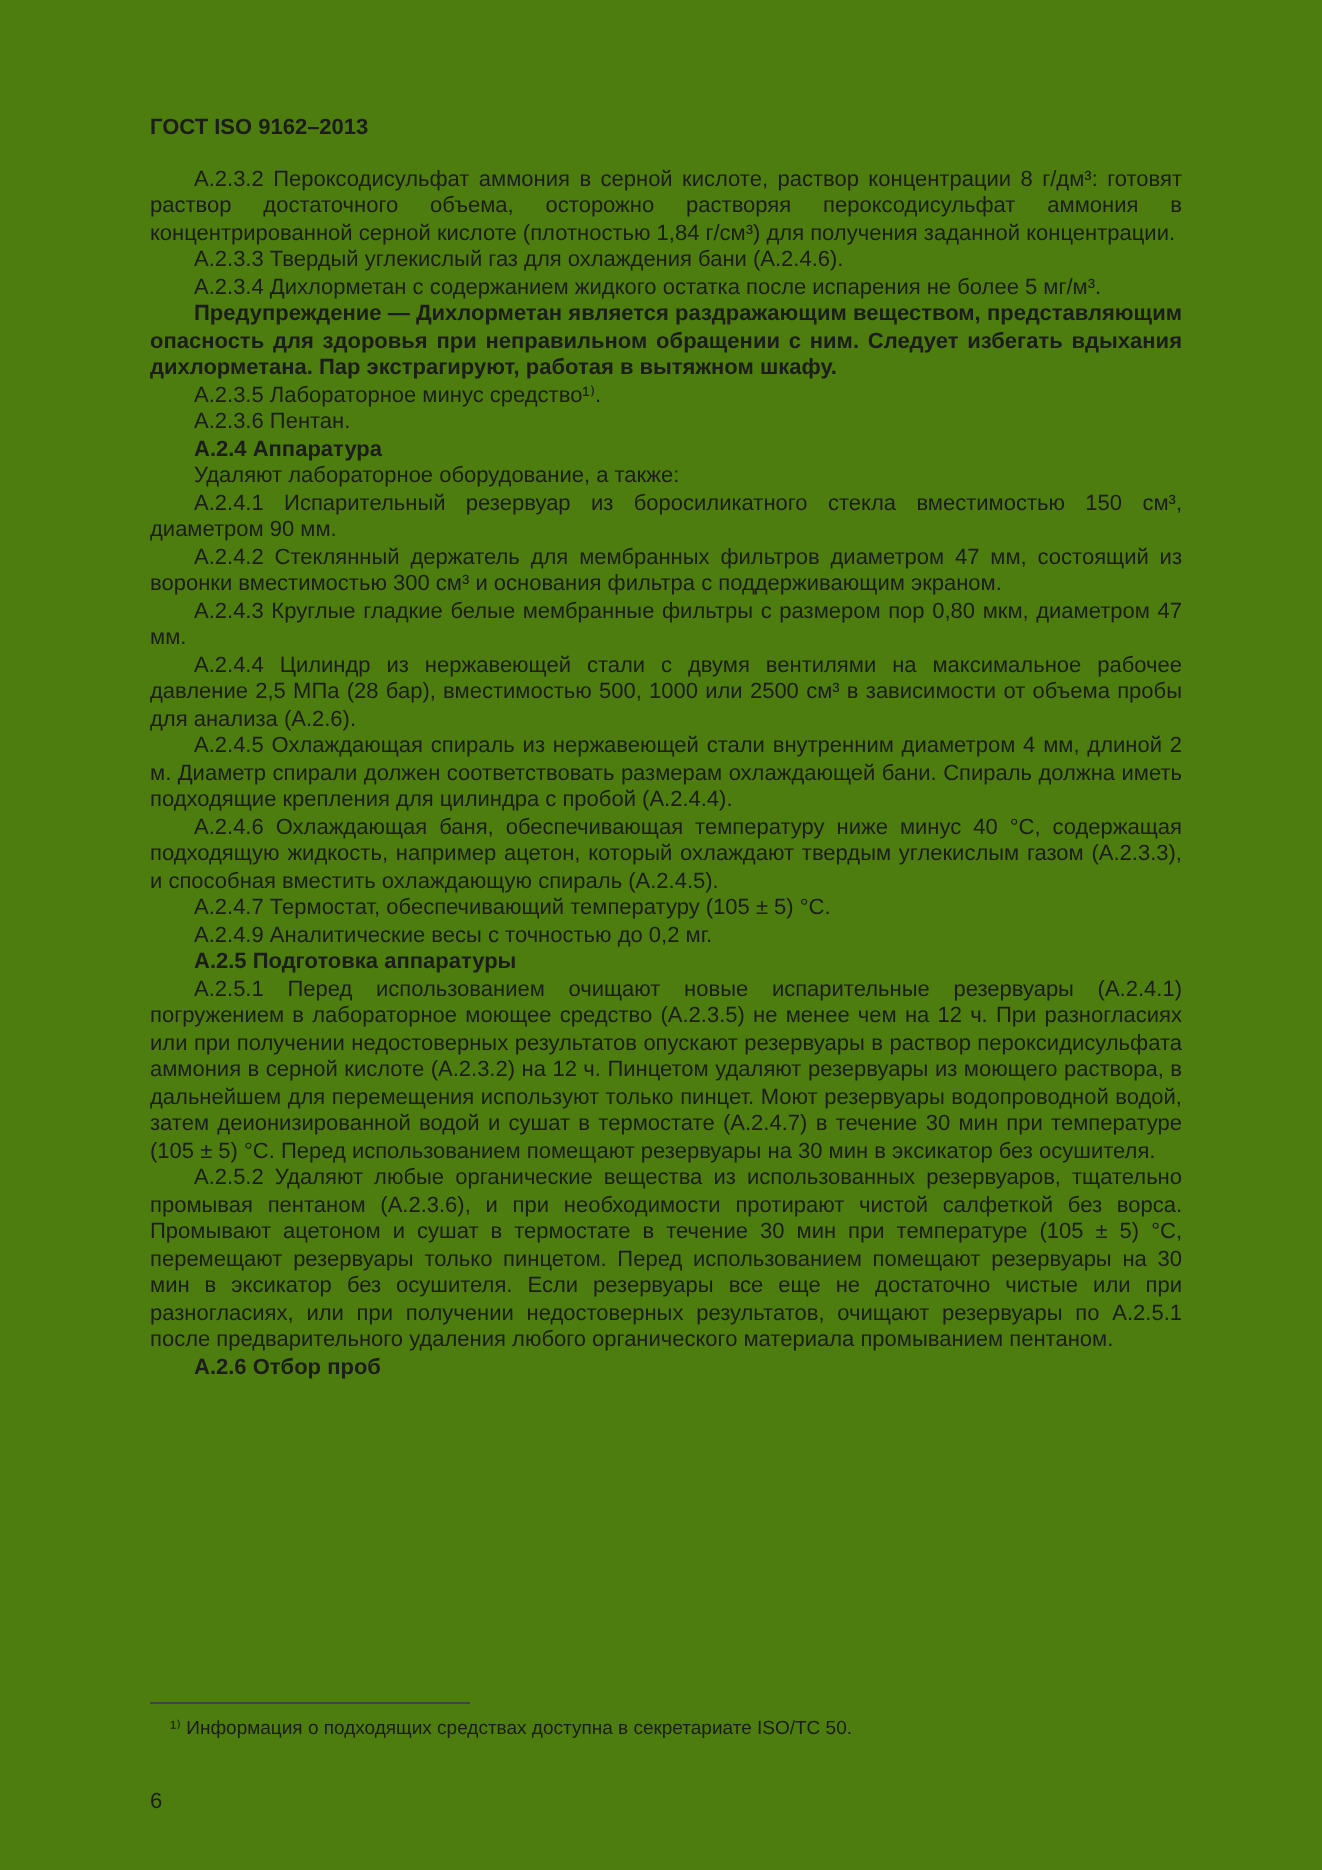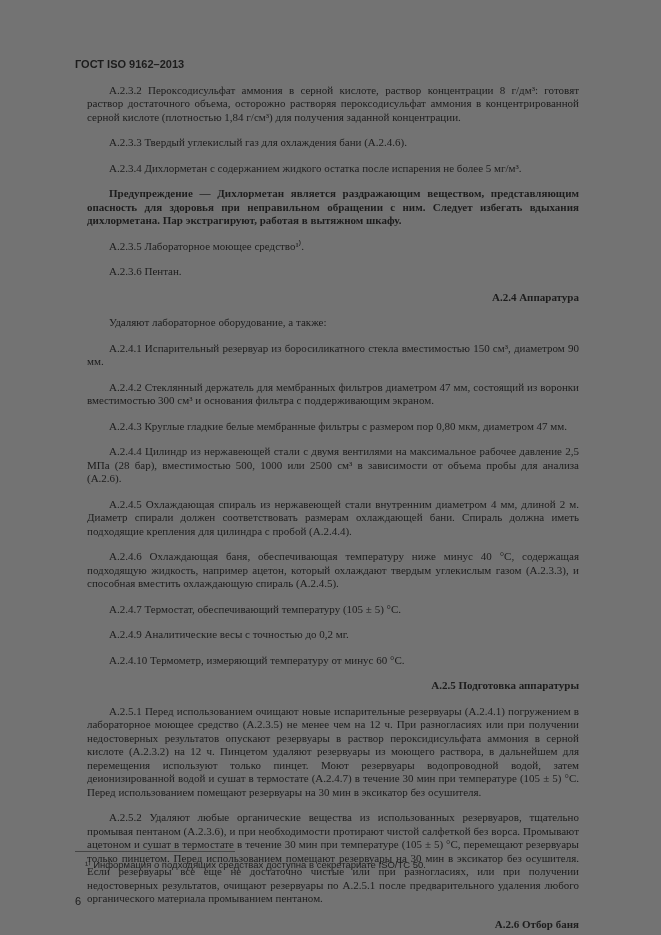--- a/index.html
+++ b/index.html
@@ -5,46 +5,45 @@
   html, body {
     margin: 0;
     padding: 0;
     background: #e8e8e8;
   }
   .page {
     position: relative;
     width: 661px;
     height: 935px;
     margin: 0 auto;
-    background: #737373;
+    background: #4d7c0f;
     font-family: "Liberation Sans", "DejaVu Sans", sans-serif;
     font-size: 11px;
     line-height: 13.5px;
     color: #1c1c1c;
     overflow: hidden;
   }
   .content {
     position: absolute;
     left: 75px;
     top: 58px;
     width: 516px;
   }
   .doc-header {
     font-weight: bold;
     margin-bottom: 12px;
   }
   .para {
-    margin: 12px;
+    margin: 0;
     text-indent: 22px;
     text-align: justify;
-    font-family: Liberation Serif, serif;
   }
   .para.heading {
     font-weight: bold;
-    text-align: right;
+    text-align: left;
   }
   .para.warning {
     font-weight: bold;
   }
   .footnote-area {
     position: absolute;
     left: 75px;
     top: 851px;
     width: 516px;
   }
@@ -70,37 +69,36 @@
 <body>
 
 <div class="page">
   <div class="content">
     <div class="doc-header">ГОСТ ISO 9162–2013</div>
     <div id="document-body">
         <p class="para body">А.2.3.2 Пероксодисульфат аммония в серной кислоте, раствор концентрации 8 г/дм³: готовят раствор достаточного объема, осторожно растворяя пероксодисульфат аммония в концентрированной серной кислоте (плотностью 1,84 г/см³) для получения заданной концентрации.</p>
         <p class="para body">А.2.3.3 Твердый углекислый газ для охлаждения бани (А.2.4.6).</p>
         <p class="para body">А.2.3.4 Дихлорметан с содержанием жидкого остатка после испарения не более 5 мг/м³.</p>
         <p class="para warning">Предупреждение — Дихлорметан является раздражающим веществом, представляющим опасность для здоровья при неправильном обращении с ним. Следует избегать вдыхания дихлорметана. Пар экстрагируют, работая в вытяжном шкафу.</p>
-        <p class="para body">А.2.3.5 Лабораторное моющее средство¹⁾.</p>
+        <p class="para body">А.2.3.5 Лабораторное минус средство¹⁾.</p>
         <p class="para body">А.2.3.6 Пентан.</p>
         <p class="para heading">А.2.4 Аппаратура</p>
         <p class="para body">Удаляют лабораторное оборудование, а также:</p>
         <p class="para body">А.2.4.1 Испарительный резервуар из боросиликатного стекла вместимостью 150 см³, диаметром 90 мм.</p>
         <p class="para body">А.2.4.2 Стеклянный держатель для мембранных фильтров диаметром 47 мм, состоящий из воронки вместимостью 300 см³ и основания фильтра с поддерживающим экраном.</p>
         <p class="para body">А.2.4.3 Круглые гладкие белые мембранные фильтры с размером пор 0,80 мкм, диаметром 47 мм.</p>
         <p class="para body">А.2.4.4 Цилиндр из нержавеющей стали с двумя вентилями на максимальное рабочее давление 2,5 МПа (28 бар), вместимостью 500, 1000 или 2500 см³ в зависимости от объема пробы для анализа (А.2.6).</p>
         <p class="para body">А.2.4.5 Охлаждающая спираль из нержавеющей стали внутренним диаметром 4 мм, длиной 2 м. Диаметр спирали должен соответствовать размерам охлаждающей бани. Спираль должна иметь подходящие крепления для цилиндра с пробой (А.2.4.4).</p>
         <p class="para body">А.2.4.6 Охлаждающая баня, обеспечивающая температуру ниже минус 40 °С, содержащая подходящую жидкость, например ацетон, который охлаждают твердым углекислым газом (А.2.3.3), и способная вместить охлаждающую спираль (А.2.4.5).</p>
         <p class="para body">А.2.4.7 Термостат, обеспечивающий температуру (105 ± 5) °С.</p>
         <p class="para body">А.2.4.9 Аналитические весы с точностью до 0,2 мг.</p>
-        <p class="para body">А.2.4.10 Термометр, измеряющий температуру от минус 60 °С.</p>
         <p class="para heading">А.2.5 Подготовка аппаратуры</p>
         <p class="para body">А.2.5.1 Перед использованием очищают новые испарительные резервуары (А.2.4.1) погружением в лабораторное моющее средство (А.2.3.5) не менее чем на 12 ч. При разногласиях или при получении недостоверных результатов опускают резервуары в раствор пероксидисульфата аммония в серной кислоте (А.2.3.2) на 12 ч. Пинцетом удаляют резервуары из моющего раствора, в дальнейшем для перемещения используют только пинцет. Моют резервуары водопроводной водой, затем деионизированной водой и сушат в термостате (А.2.4.7) в течение 30 мин при температуре (105 ± 5) °С. Перед использованием помещают резервуары на 30 мин в эксикатор без осушителя.</p>
         <p class="para body">А.2.5.2 Удаляют любые органические вещества из использованных резервуаров, тщательно промывая пентаном (А.2.3.6), и при необходимости протирают чистой салфеткой без ворса. Промывают ацетоном и сушат в термостате в течение 30 мин при температуре (105 ± 5) °С, перемещают резервуары только пинцетом. Перед использованием помещают резервуары на 30 мин в эксикатор без осушителя. Если резервуары все еще не достаточно чистые или при разногласиях, или при получении недостоверных результатов, очищают резервуары по А.2.5.1 после предварительного удаления любого органического материала промыванием пентаном.</p>
-        <p class="para heading">А.2.6 Отбор баня</p>
+        <p class="para heading">А.2.6 Отбор проб</p>
       </div>
   </div>
 
   <div class="footnote-area">
     <div class="footnote-rule"></div>
     <div class="footnote"><span>¹⁾</span> <span>Информация о подходящих средствах доступна в секретариате ISO/TC 50.</span></div>
   </div>
 
   <div class="page-number">6</div>
 </div>

